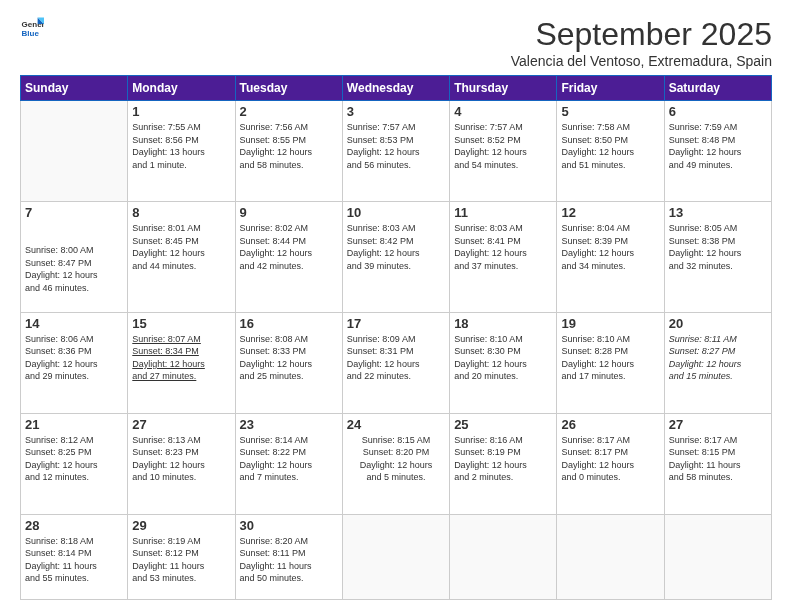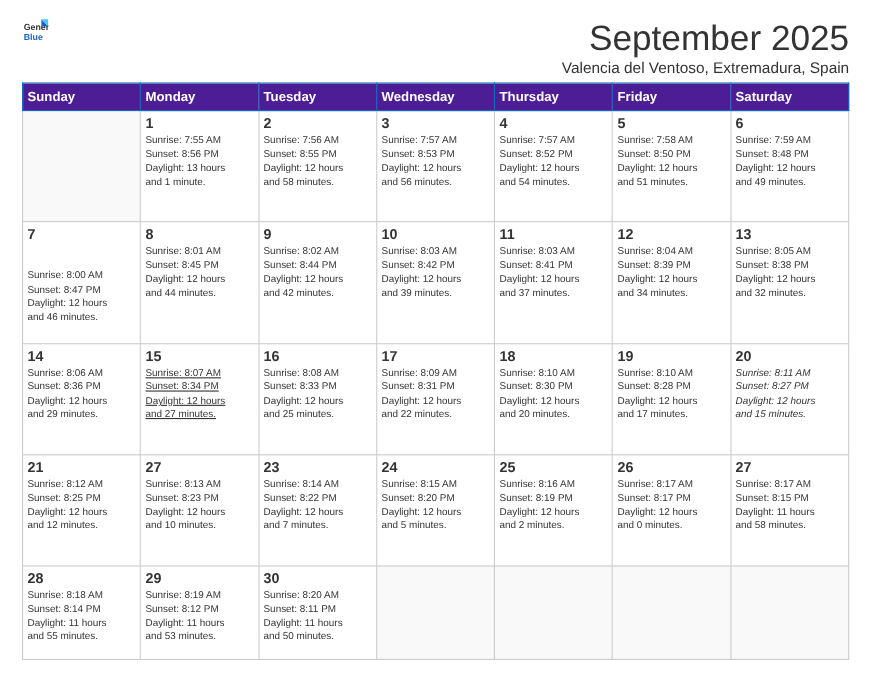--- a/index.html
+++ b/index.html
@@ -282,21 +282,21 @@
           </td>
           <td>
             <span class="day-num">23</span>
             <div class="day-info" style="white-space: pre-line;">Sunrise: 8:14 AM
 Sunset: 8:22 PM
 Daylight: 12 hours
 and 7 minutes.</div>
           </td>
           <td>
             <span class="day-num">24</span>
-            <div class="day-info" style="white-space: pre-line;">Sunrise: 8:15 AM
+            <div class="day-info" style="white-space: pre-line; text-align: center;">Sunrise: 8:15 AM
 Sunset: 8:20 PM
 Daylight: 12 hours
 and 5 minutes.</div>
           </td>
           <td>
             <span class="day-num">25</span>
             <div class="day-info" style="white-space: pre-line;">Sunrise: 8:16 AM
 Sunset: 8:19 PM
 Daylight: 12 hours
 and 2 minutes.</div>

